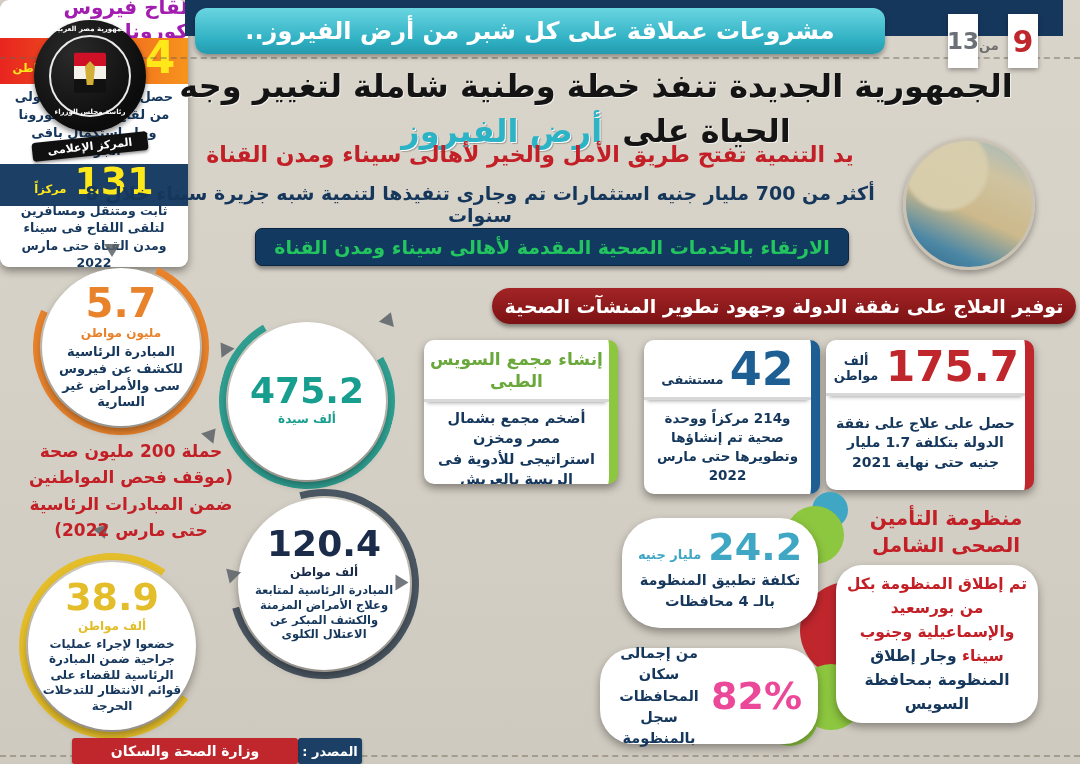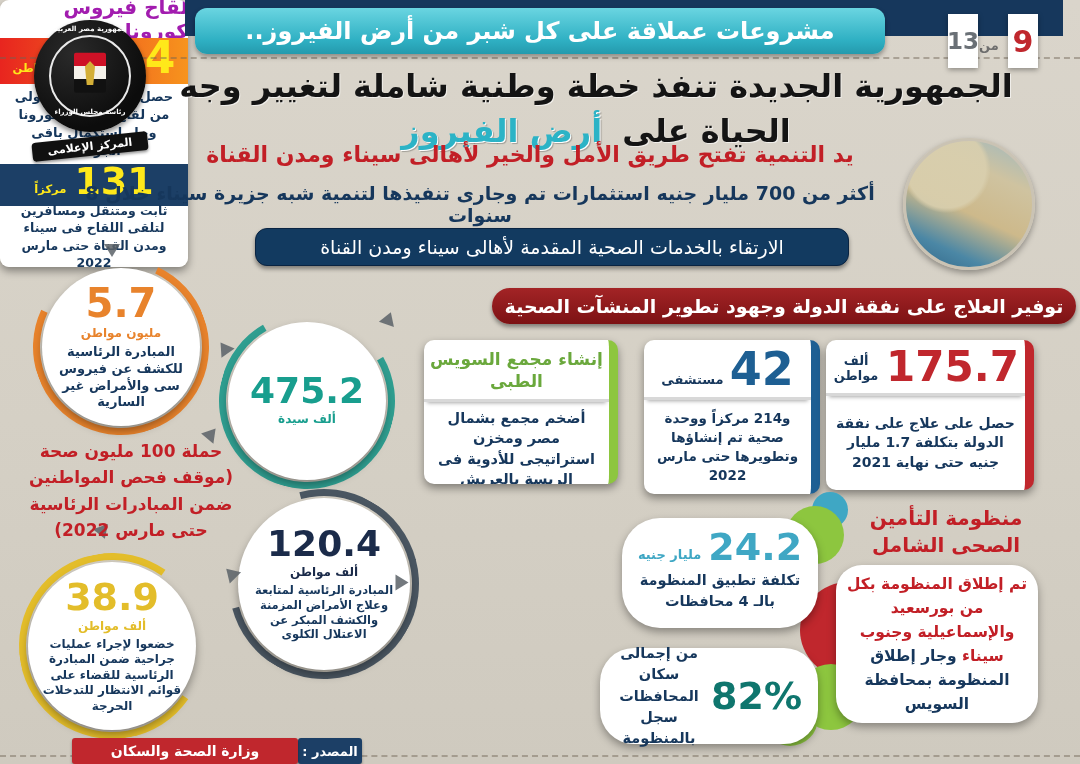--- a/index.html
+++ b/index.html
@@ -39,22 +39,22 @@
   .main-title{left:140px;top:64px;width:912px;text-align:center;direction:rtl;font-size:32px;font-weight:bold;color:#141414;
     text-shadow:1px 1px 0 rgba(255,255,255,.6);line-height:1.4;}
   .main-title .hl{color:#2cb3c6;margin-right:9px;text-shadow:1px 1px 0 #fff,2px 2px 1px rgba(0,0,0,.25);}
   .sub-red{left:100px;top:142px;width:860px;text-align:center;direction:rtl;color:#c21f26;font-weight:bold;font-size:22px;}
   .sub-navy{left:55px;top:182px;width:850px;text-align:center;direction:rtl;color:#16375c;font-weight:bold;font-size:19px;}
   .map-circle{left:903px;top:138px;width:126px;height:126px;border-radius:50%;
     background:
       radial-gradient(circle at 32% 22%,rgba(217,207,174,.9) 0 30%,rgba(217,207,174,0) 34%),
       linear-gradient(205deg,#9db8c0 0%,#cfc3a0 28%,#cdb98b 55%,#4b87a5 80%,#2f6486 100%);
     border:3px solid #cac3b4;box-shadow:0 3px 6px rgba(0,0,0,.35);}
-  .sec-banner{left:255px;top:228px;width:592px;height:36px;background:#123a60;border:1px solid #0a2442;border-radius:12px;
-    box-shadow:0 3px 4px rgba(0,0,0,.4);color:#ffffff;font-weight:normal;font-size:19px;direction:rtl;
+  .sec-banner{left:255px;top:228px;width:592px;height:36px;background:#123a60;border:1px solid #0a2442;border-radius:7px;
+    box-shadow:0 3px 4px rgba(0,0,0,.4);color:#22c55e;font-weight:bold;font-size:19px;direction:rtl;
     display:flex;align-items:center;justify-content:center;}
   .red-banner{left:448px;top:288px;width:584px;height:36px;border-radius:18px;
     background:linear-gradient(180deg,#a32426 0%,#7c1214 100%);box-shadow:0 3px 4px rgba(0,0,0,.4);
     color:#fff;font-weight:bold;font-size:19px;direction:rtl;display:flex;align-items:center;justify-content:center;margin-left:44px;}
 
   
   .stat{position:absolute;}
   .stat .ring{position:absolute;inset:-9px;border-radius:50%;border:7px solid var(--rc);border-top-color:transparent;}
   .stat .face{position:absolute;inset:0;background:#fff;border-radius:50%;box-shadow:0 5px 9px rgba(0,0,0,.35);
     display:flex;flex-direction:column;align-items:center;justify-content:center;text-align:center;direction:rtl;
@@ -99,21 +99,21 @@
   .dcirc{position:absolute;border-radius:50%;z-index:1;}
   .bubble{position:absolute;background:#fff;box-shadow:0 4px 8px rgba(0,0,0,.35);direction:rtl;text-align:center;
     z-index:3;box-sizing:border-box;}
   .b-cost{left:622px;top:518px;width:196px;height:110px;border-radius:38px;padding-top:10px;}
   .b-row{display:flex;align-items:flex-end;justify-content:center;gap:7px;}
   .b-val{color:#3fa7c4;font-weight:bold;font-size:38px;line-height:1;}
   .b-unit{color:#3fa7c4;font-weight:bold;font-size:13px;padding-bottom:4px;}
   .b-text{color:#16375c;font-weight:bold;font-size:14.5px;line-height:1.45;padding:4px 16px 0;}
   .b-reg{left:600px;top:648px;width:218px;height:96px;border-radius:34px;display:flex;align-items:center;
     justify-content:center;gap:9px;padding:0 16px;}
-  .b-pct{color:#0f766e;font-weight:bold;font-size:38px;line-height:1;}
+  .b-pct{color:#ec4899;font-weight:bold;font-size:38px;line-height:1;}
   .ins-title{left:858px;top:505px;width:176px;text-align:center;direction:rtl;color:#c21f26;font-weight:bold;
     font-size:20px;line-height:1.35;z-index:3;}
   .ins-bubble{left:836px;top:565px;width:202px;height:158px;border-radius:26px;padding:14px 10px;
     font-weight:bold;font-size:15.5px;line-height:1.55;display:flex;align-items:center;justify-content:center;}
   .ins-red{color:#c21f26;}
   .ins-navy{color:#16375c;}
 
   
   .src-val{left:72px;top:738px;width:226px;height:26px;background:#c0272d;border-radius:3px;color:#fff;
     font-weight:bold;font-size:14px;display:flex;align-items:center;justify-content:center;direction:rtl;
@@ -196,21 +196,21 @@
   </div>
 
   <div class="tri" style="left:104px;top:244px;transform:rotate(180deg)"></div>
   <div class="tri" style="left:206px;top:420px;transform:rotate(40deg)"></div>
   <div class="tri" style="left:214px;top:334px;transform:rotate(-35deg)"></div>
   <div class="tri" style="left:382px;top:304px;transform:rotate(20deg)"></div>
   <div class="tri" style="left:220px;top:560px;transform:rotate(-45deg)"></div>
   <div class="tri" style="left:398px;top:572px;transform:rotate(90deg)"></div>
   <div class="tri" style="left:96px;top:526px;transform:rotate(160deg)"></div>
 
-  <div class="abs campaign">حملة 100 مليون صحة (موقف فحص المواطنين ضمن المبادرات الرئاسية حتى مارس 2022)</div>
+  <div class="abs campaign">حملة 200 مليون صحة (موقف فحص المواطنين ضمن المبادرات الرئاسية حتى مارس 2022)</div>
 
   <div class="card" style="left:424px;top:340px;width:194px;height:144px;--ac:#8dc63f">
     <div class="head">
         <div class="card-title">إنشاء مجمع السويس الطبى</div>
       </div>
     <div class="body" style="font-size:14.5px">أضخم مجمع بشمال مصر ومخزن استراتيجى للأدوية فى الريسة بالعريش</div>
   </div>
 
   <div class="card" style="left:644px;top:340px;width:176px;height:154px;--ac:#1e5f93">
     <div class="head">

